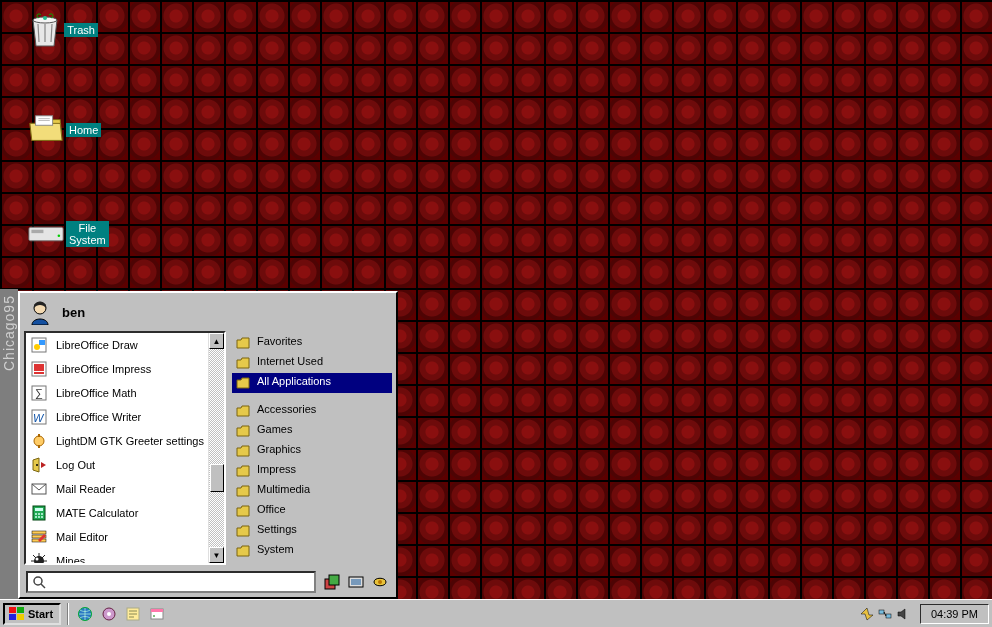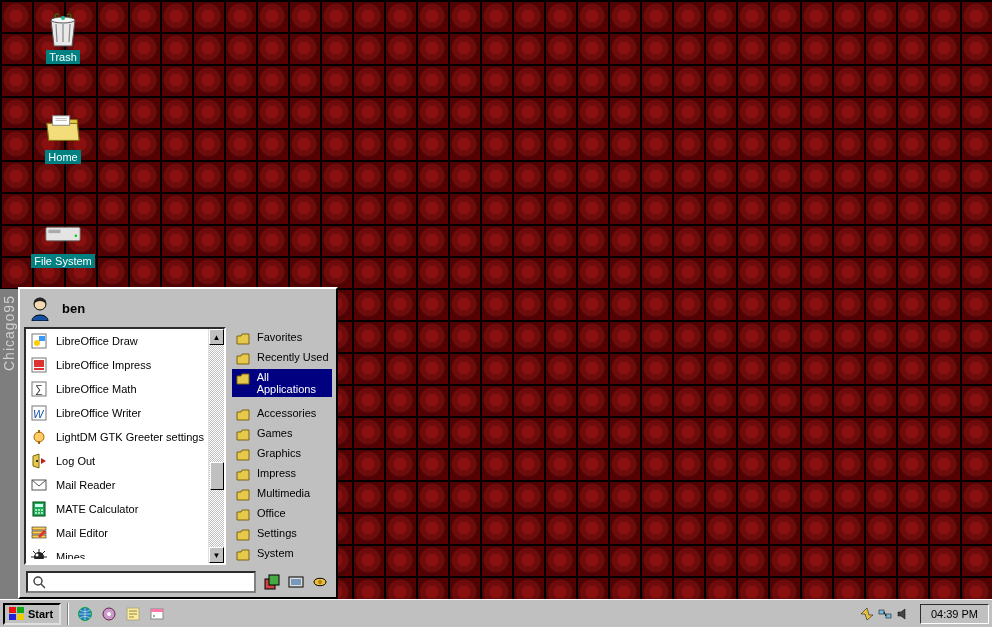--- a/index.html
+++ b/index.html
@@ -23,21 +23,21 @@
   background: #7e7e7e;
   color: #d0d0d0;
   writing-mode: vertical-rl;
   transform: rotate(180deg);
   display: flex; align-items: center; justify-content: flex-end;
   font-size: 14px; letter-spacing: 1px;
   padding-bottom: 6px;
 }
 
 
-.dicon { position: absolute; width: 70px; display: flex; flex-direction: column; align-items: center; gap: 2px; cursor: pointer; }
+.dicon { position: absolute; width: 70px; display: flex; flex-direction: row; align-items: center; gap: 2px; cursor: pointer; }
 .dicon .pic { width: 36px; height: 36px; display:flex; align-items:center; justify-content:center; }
 .dicon .lbl { background: #008080; color: #fff; padding: 1px 3px; text-align: center; }
 
 .trash { left: 28px; top: 12px; }
 .home { left: 28px; top: 112px; }
 .fs { left: 28px; top: 216px; }
 
 
 .taskbar {
   position: absolute; left:0; right:0; bottom:0; height:28px;
@@ -56,21 +56,21 @@
 .start-btn.pressed { border: 2px inset #808080; border-top-color:#000; border-left-color:#000; border-right-color:#dfdfdf; border-bottom-color:#dfdfdf; }
 .tb-divider { width:2px; height:22px; border-left:1px solid #808080; border-right:1px solid #fff; margin:0 2px;}
 .ql { width:20px; height:20px; display:flex; align-items:center; justify-content:center; cursor:pointer;}
 .tray { margin-left:auto; display:flex; align-items:center; gap:6px; }
 .tray-icons { display:flex; gap:4px; padding:0 4px;}
 .clock { border:1px inset #808080; border-top-color:#808080; border-left-color:#808080; border-right-color:#fff; border-bottom-color:#fff; padding: 3px 10px; background:#c0c0c0;}
 
 
 .menu {
   position:absolute; left:18px; bottom:28px;
-  width: 320px;
+  width: 380px;
   background:#c0c0c0;
   border:2px outset #fff;
   border-right-color:#404040; border-bottom-color:#404040;
 }
 .menu-hdr { display:flex; align-items:center; gap:8px; padding:6px 8px; }
 .menu-hdr .avatar { width:26px; height:26px; }
 .menu-hdr .name { font-weight:bold; font-size:13px; }
 .menu-body { display:flex; }
 .app-col { width:202px; border:2px inset #fff; border-top-color:#808080; border-left-color:#808080; margin:0 0 2px 4px; background:#fff; position:relative; }
 .app-list { height: 230px; overflow:hidden; }
@@ -281,21 +281,21 @@
               </svg>
             </span>
             <span>Favorites</span>
           </div>
           <div class="cat-item">
             <span class="ic">
               <svg width="14" height="14" viewBox="0 0 14 14">
                 <path d="M1 4 L5 4 L6 2 L13 2 L13 12 L1 12 Z" fill="#e6c94a" stroke="#7a6410"></path>
               </svg>
             </span>
-            <span>Recently Used</span>
+            <span>Internet Used</span>
           </div>
           <div class="cat-item sel">
             <span class="ic">
               <svg width="14" height="14" viewBox="0 0 14 14">
                 <path d="M1 4 L5 4 L6 2 L13 2 L13 12 L1 12 Z" fill="#e6c94a" stroke="#7a6410"></path>
               </svg>
             </span>
             <span>All Applications</span>
           </div>
         </div>

